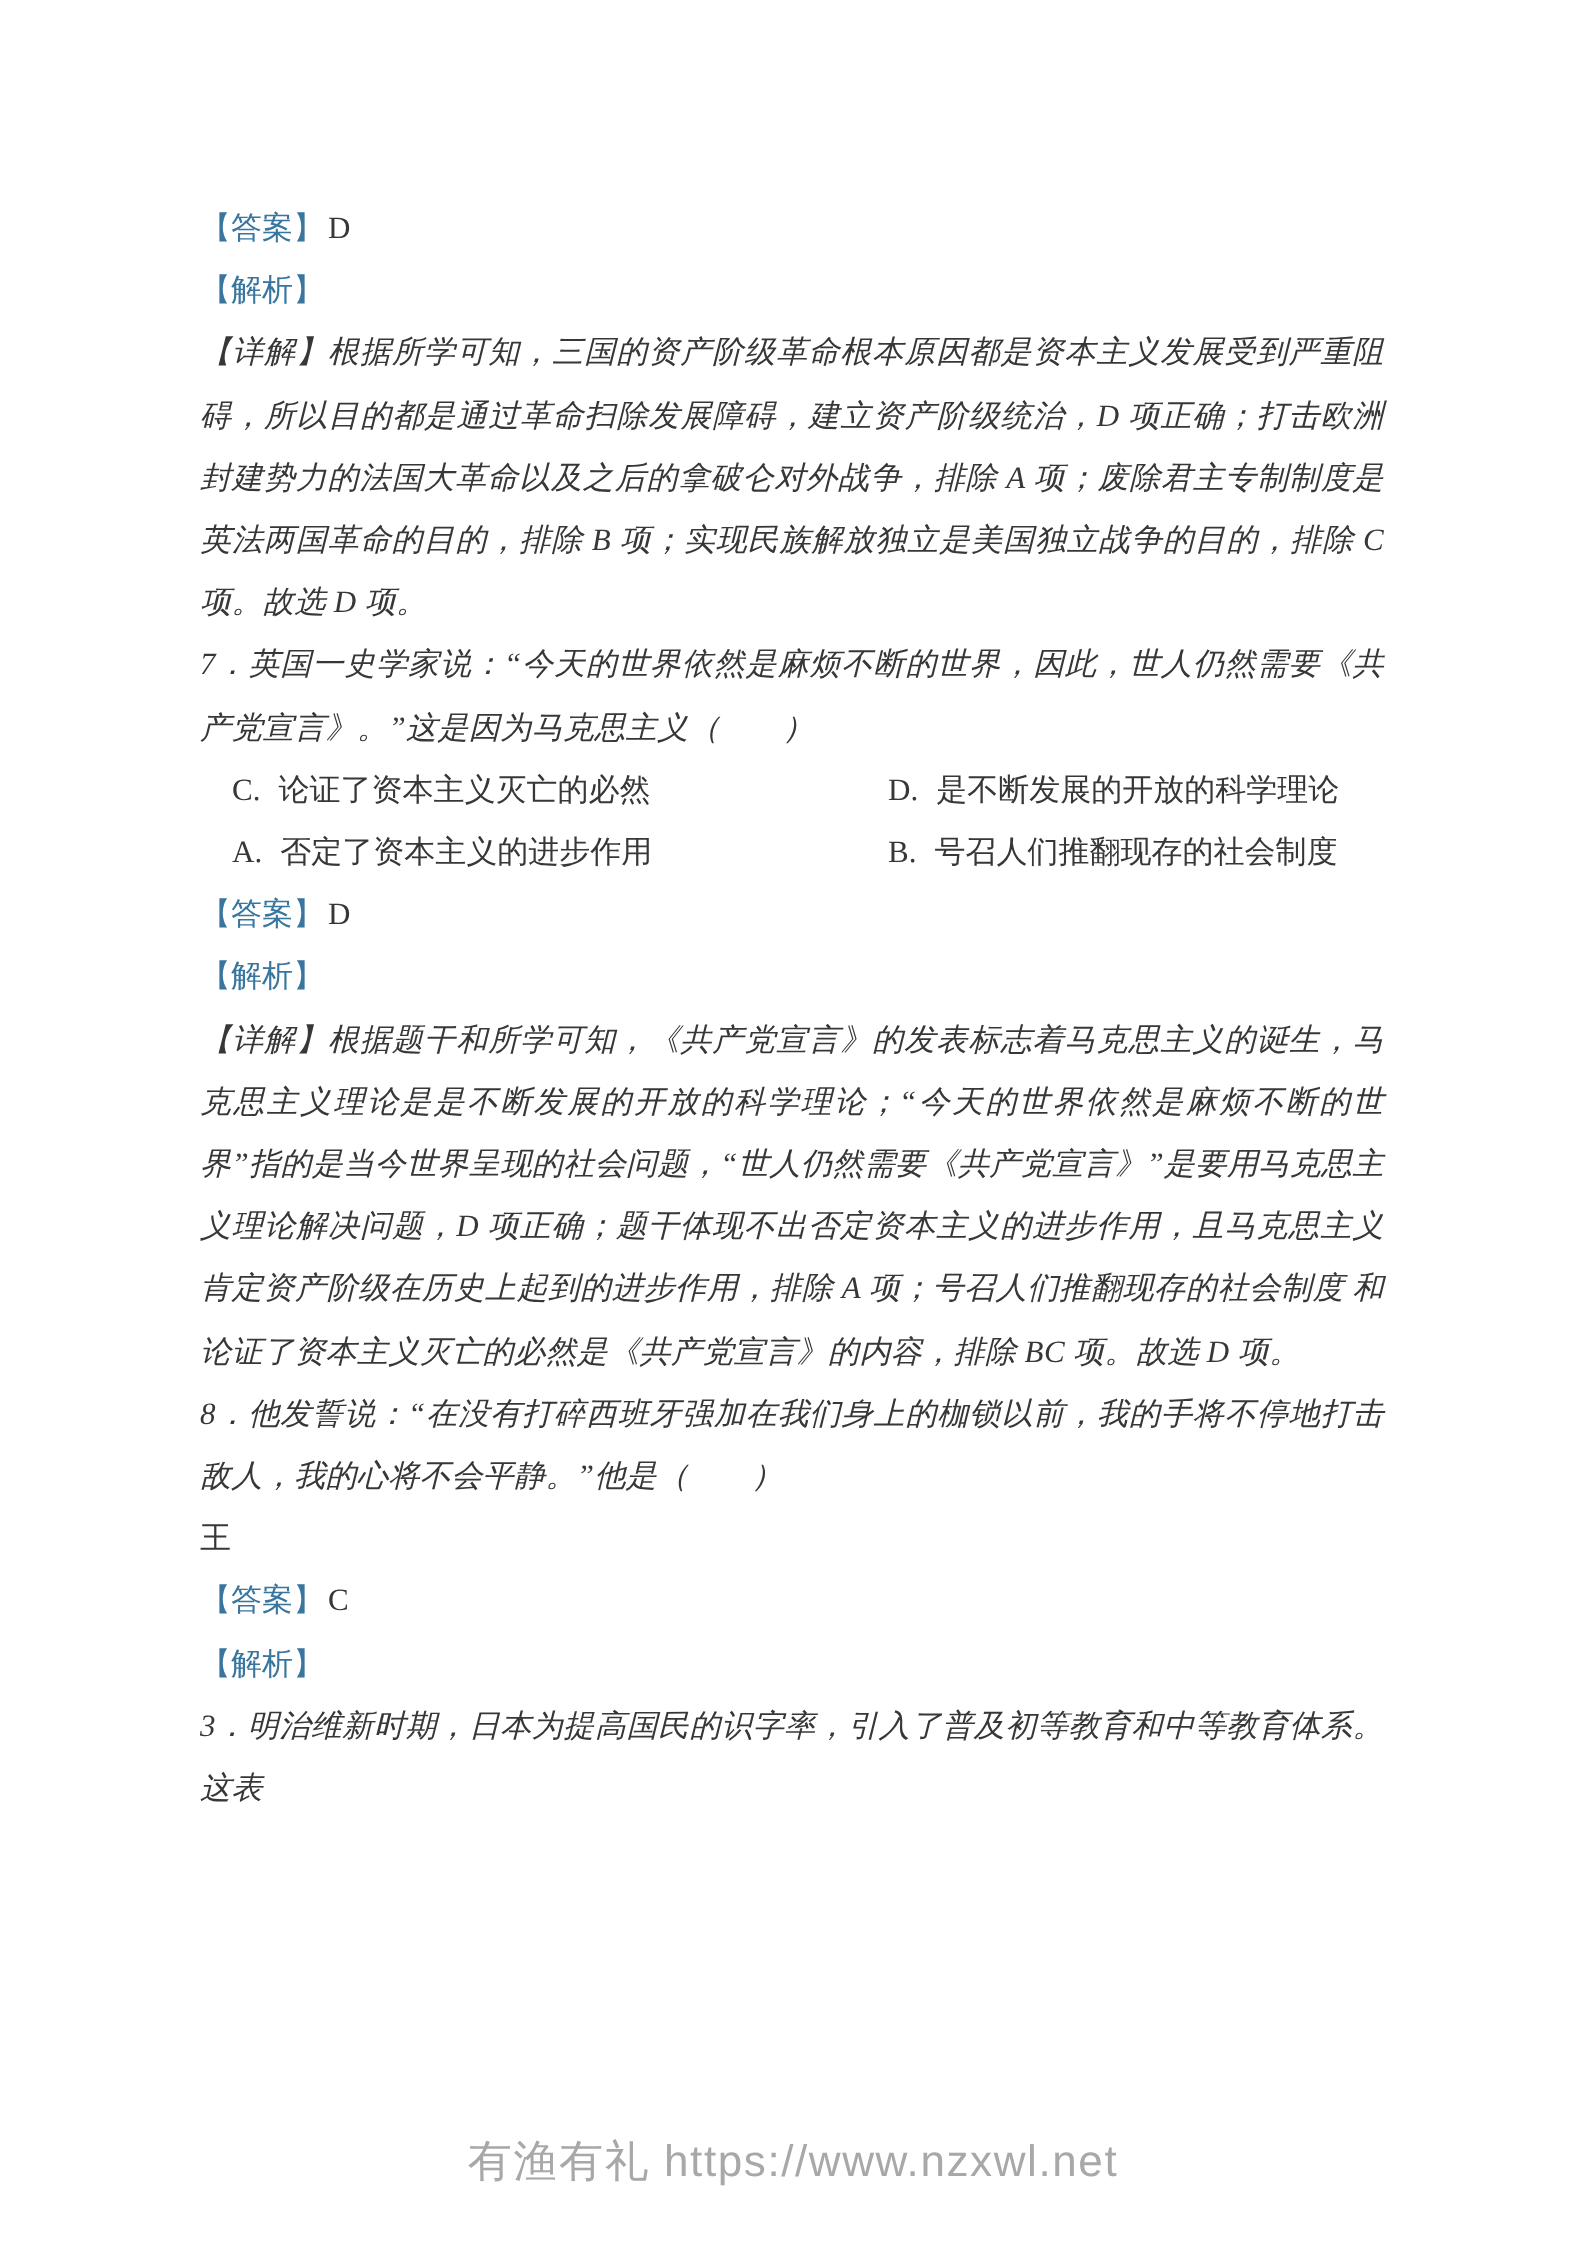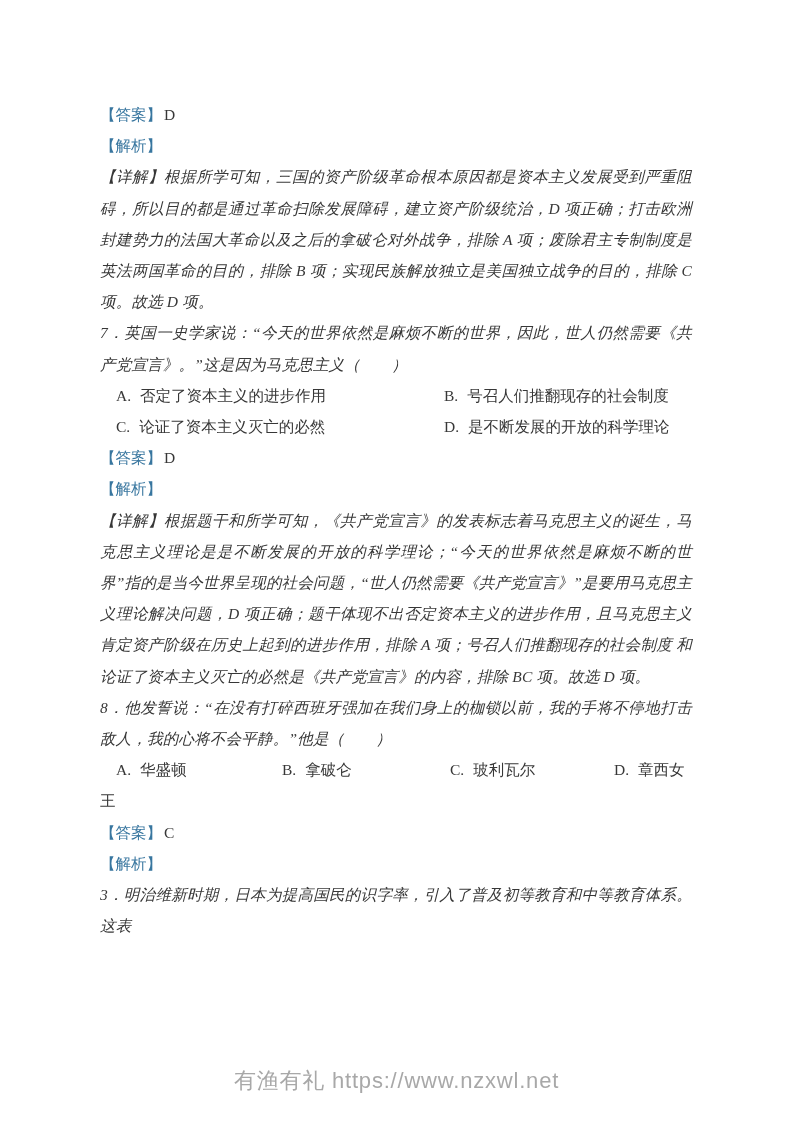--- a/index.html
+++ b/index.html
@@ -57,40 +57,34 @@
 
   <section>
     <p class="line"><span class="lbl">【答案】</span><span class="ans-val">D</span></p>
     <p class="line"><span class="lbl">【解析】</span></p>
     <p class="para">【详解】根据所学可知，三国的资产阶级革命根本原因都是资本主义发展受到严重阻碍，所以目的都是通过革命扫除发展障碍，建立资产阶级统治，D 项正确；打击欧洲封建势力的法国大革命以及之后的拿破仑对外战争，排除 A 项；废除君主专制制度是英法两国革命的目的，排除 B 项；实现民族解放独立是美国独立战争的目的，排除 C 项。故选 D 项。</p>
   </section>
 
   <section>
     <p class="para stem">7．英国一史学家说：“今天的世界依然是麻烦不断的世界，因此，世人仍然需要《共产党宣言》。”这是因为马克思主义（　　）</p>
     <div class="opt-row">
+      <span class="opt" style="left:16px"><span class="opt-label">C.</span><span>论证了资本主义灭亡的必然</span></span>
+      <span class="opt" style="left:344px"><span class="opt-label">D.</span><span>是不断发展的开放的科学理论</span></span>
+    </div>
+    <div class="opt-row">
       <span class="opt" style="left:16px"><span class="opt-label">A.</span><span>否定了资本主义的进步作用</span></span>
       <span class="opt" style="left:344px"><span class="opt-label">B.</span><span>号召人们推翻现存的社会制度</span></span>
-    </div>
-    <div class="opt-row">
-      <span class="opt" style="left:16px"><span class="opt-label">C.</span><span>论证了资本主义灭亡的必然</span></span>
-      <span class="opt" style="left:344px"><span class="opt-label">D.</span><span>是不断发展的开放的科学理论</span></span>
     </div>
     <p class="line"><span class="lbl">【答案】</span><span class="ans-val">D</span></p>
     <p class="line"><span class="lbl">【解析】</span></p>
     <p class="para">【详解】根据题干和所学可知，《共产党宣言》的发表标志着马克思主义的诞生，马克思主义理论是是不断发展的开放的科学理论；“今天的世界依然是麻烦不断的世界”指的是当今世界呈现的社会问题，“世人仍然需要《共产党宣言》”是要用马克思主义理论解决问题，D 项正确；题干体现不出否定资本主义的进步作用，且马克思主义肯定资产阶级在历史上起到的进步作用，排除 A 项；号召人们推翻现存的社会制度 和论证了资本主义灭亡的必然是《共产党宣言》的内容，排除 BC 项。故选 D 项。</p>
   </section>
 
   <section>
     <p class="para stem">8．他发誓说：“在没有打碎西班牙强加在我们身上的枷锁以前，我的手将不停地打击敌人，我的心将不会平静。”他是（　　）</p>
-    <div class="opt-row">
-      <span class="opt" style="left:16px"><span class="opt-label">A.</span><span>华盛顿</span></span>
-      <span class="opt" style="left:182px"><span class="opt-label">B.</span><span>拿破仑</span></span>
-      <span class="opt" style="left:350px"><span class="opt-label">C.</span><span>玻利瓦尔</span></span>
-      <span class="opt" style="left:514px"><span class="opt-label">D.</span><span>章西女</span></span>
-    </div>
     <p class="wrap-line">王</p>
     <p class="line"><span class="lbl">【答案】</span><span class="ans-val">C</span></p>
     <p class="line"><span class="lbl">【解析】</span></p>
   </section>
 
   <section>
     <p class="para stem">3．明治维新时期，日本为提高国民的识字率，引入了普及初等教育和中等教育体系。这表</p>
   </section>
 
 </div>

